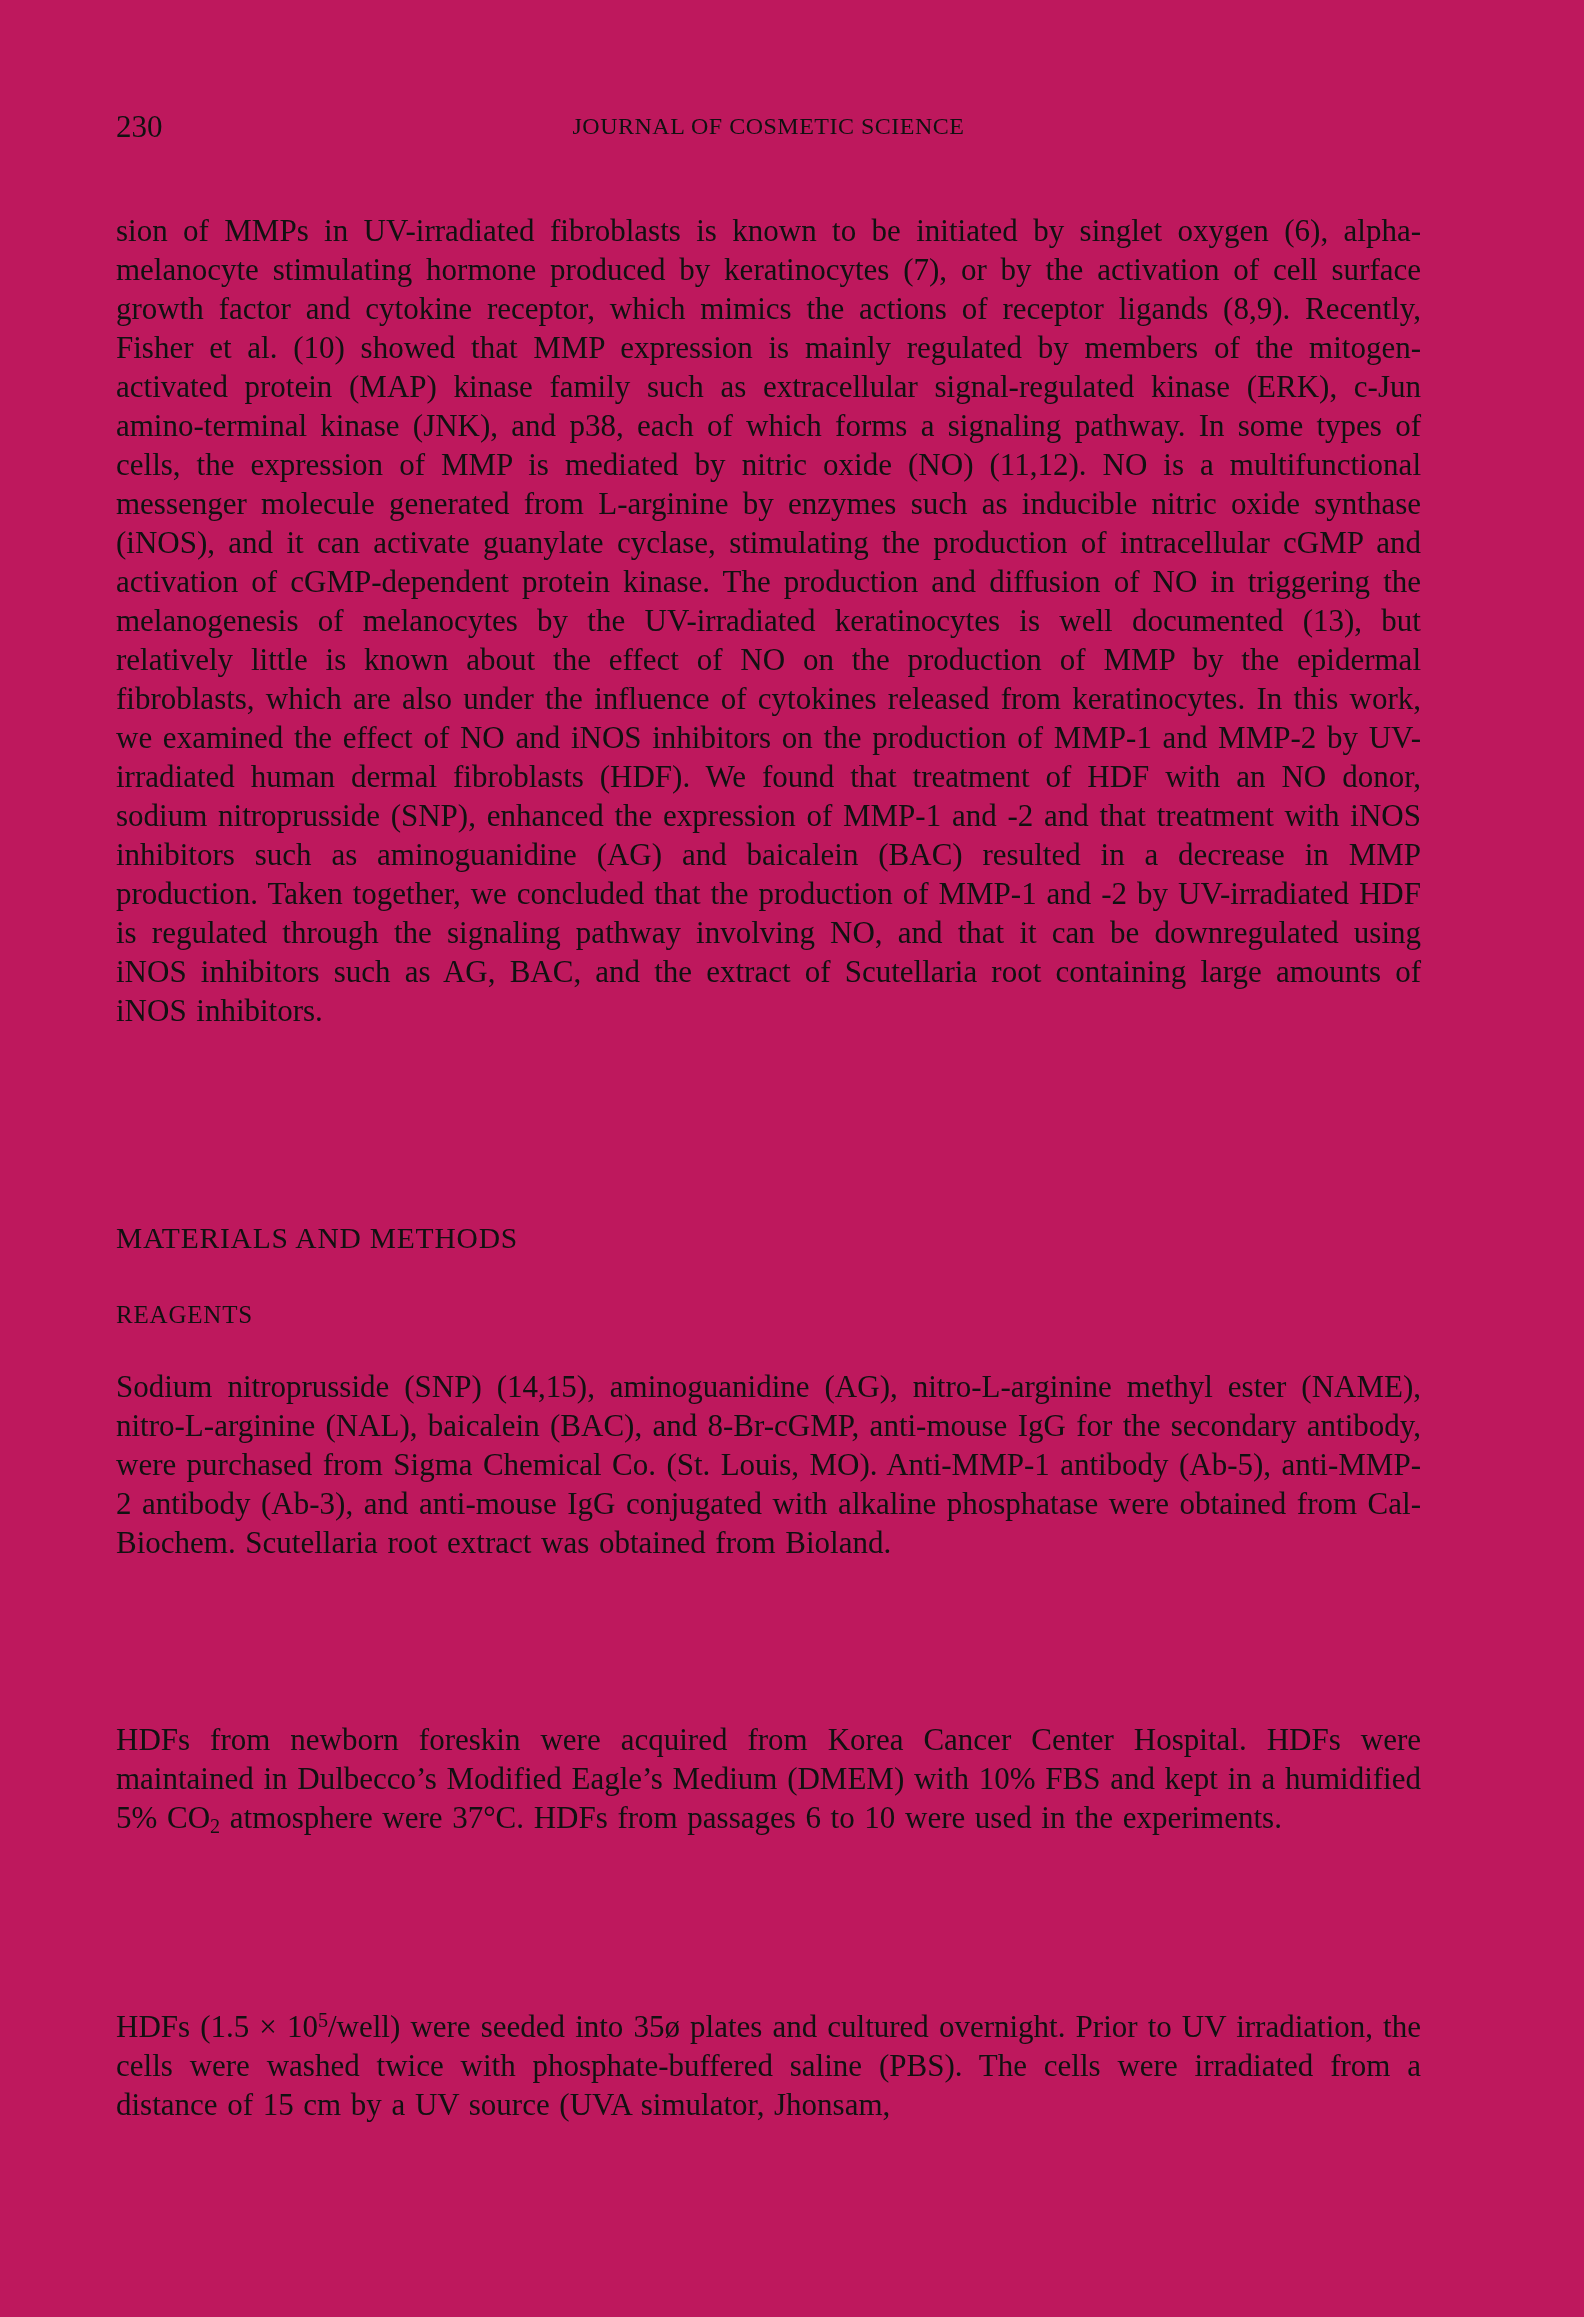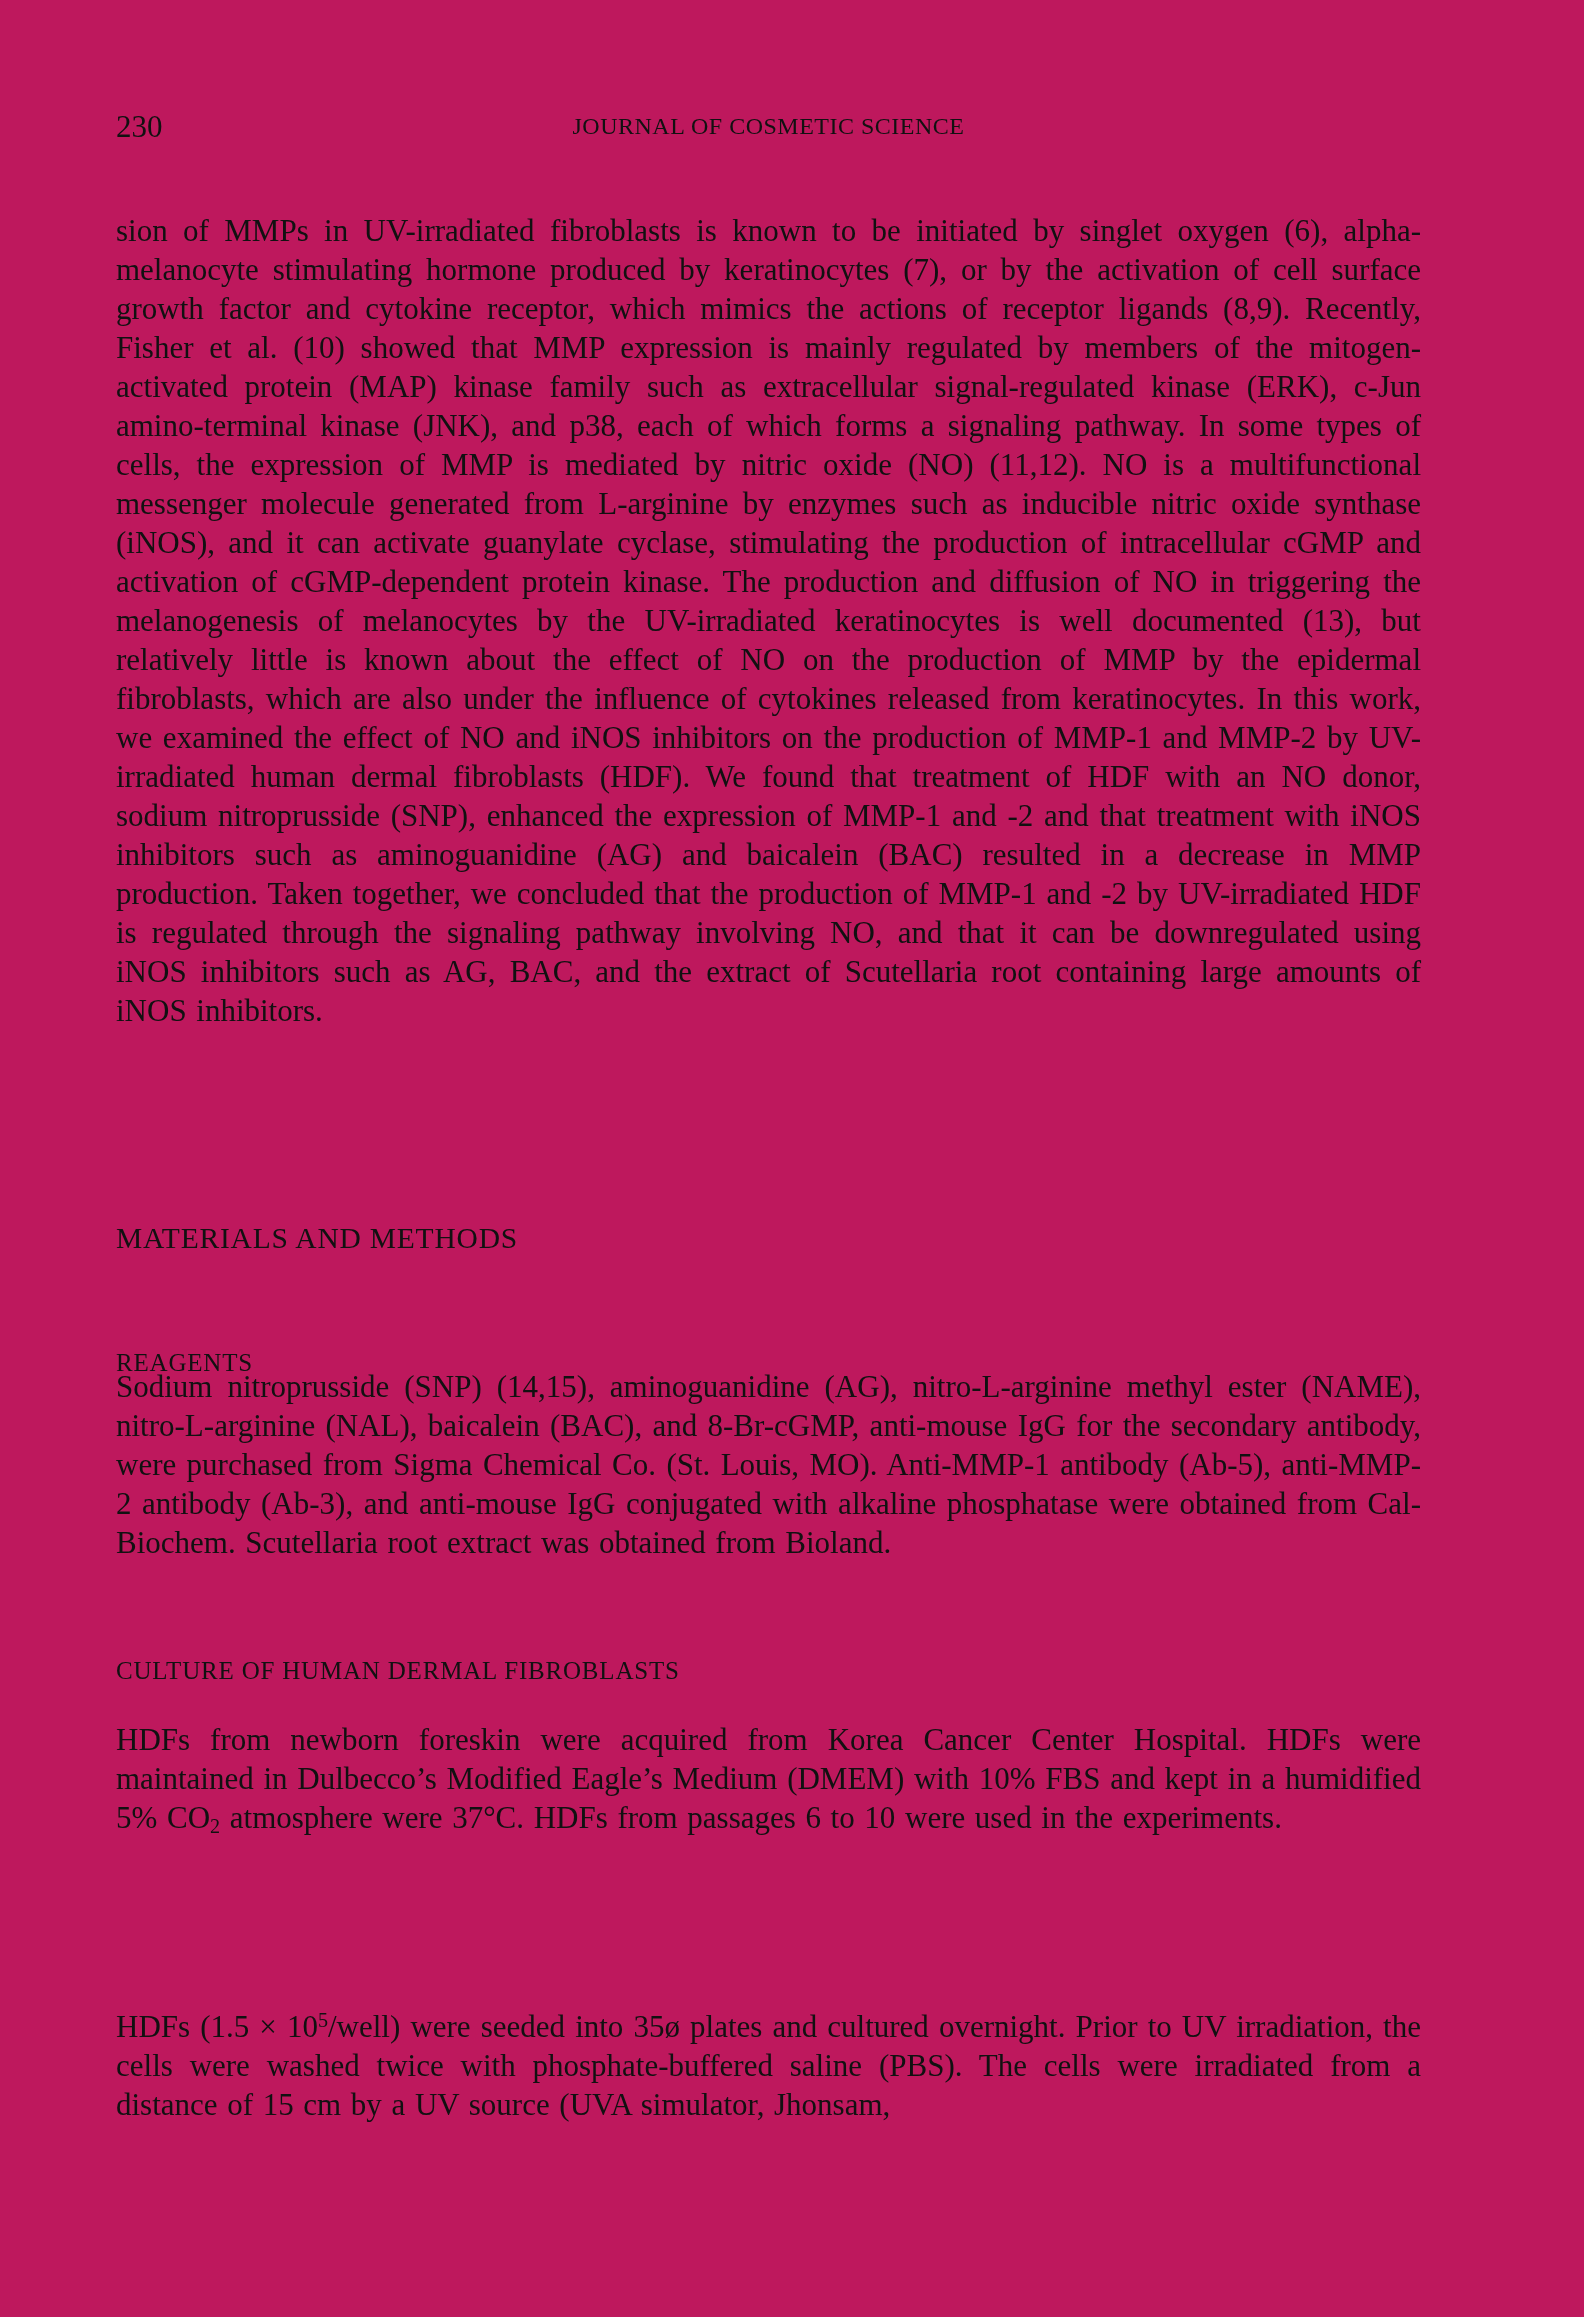--- a/index.html
+++ b/index.html
@@ -42,21 +42,21 @@
   }
   .bodytext {
     font-size: 31px;
     line-height: 39px;
     text-align: justify;
     word-spacing: 1.9px;
   }
   .intro      { top: 211px;  }
   .h-materials{ top: 1220px; font-size: 29.5px; line-height: 36px; font-weight: normal; letter-spacing: 0.8px; }
   .h-sub      { font-size: 25px; line-height: 31px; font-weight: normal; letter-spacing: 0.8px; }
-  .h-reagents { top: 1299px; margin-top: 48px; }
+  .h-reagents { top: 1299px; }
   .p-reagents { top: 1367px; }
   .h-culture  { top: 1655px; }
   .p-culture  { top: 1720px; }
   .h-uv       { top: 1942px; }
   .p-uv       { top: 2007px; }
   .it { }
   sub, sup {
     font-size: 0.65em;
     line-height: 0;
   }
@@ -74,21 +74,20 @@
   </header>
 
   <p class="block bodytext intro"><span>sion of MMPs in UV-irradiated fibroblasts is known to be initiated by singlet oxygen (6), alpha-melanocyte stimulating hormone produced by keratinocytes (7), or by the activation of cell surface growth factor and cytokine receptor, which mimics the actions of receptor ligands (8,9). Recently, Fisher </span><span class="it">et al.</span><span> (10) showed that MMP expression is mainly regulated by members of the mitogen-activated protein (MAP) kinase family such as extracellular signal-regulated kinase (ERK), c-Jun amino-terminal kinase (JNK), and p38, each of which forms a signaling pathway. In some types of cells, the expression of MMP is mediated by nitric oxide (NO) (11,12). NO is a multifunctional messenger molecule generated from L-arginine by enzymes such as inducible nitric oxide synthase (iNOS), and it can activate guanylate cyclase, stimulating the production of intracellular cGMP and activation of cGMP-dependent protein kinase. The production and diffusion of NO in triggering the melanogenesis of melanocytes by the UV-irradiated keratinocytes is well documented (13), but relatively little is known about the effect of NO on the production of MMP by the epidermal fibroblasts, which are also under the influence of cytokines released from keratinocytes. In this work, we examined the effect of NO and iNOS inhibitors on the production of MMP-1 and MMP-2 by UV-irradiated human dermal fibroblasts (HDF). We found that treatment of HDF with an NO donor, sodium nitroprusside (SNP), enhanced the expression of MMP-1 and -2 and that treatment with iNOS inhibitors such as aminoguanidine (AG) and baicalein (BAC) resulted in a decrease in MMP production. Taken together, we concluded that the production of MMP-1 and -2 by UV-irradiated HDF is regulated through the signaling pathway involving NO, and that it can be downregulated using iNOS inhibitors such as AG, BAC, and the extract of Scutellaria root containing large amounts of iNOS inhibitors.</span></p>
 
   <h2 class="block h-materials">MATERIALS AND METHODS</h2>
 
   <h3 class="block h-sub h-reagents">REAGENTS</h3>
 
   <p class="block bodytext p-reagents">Sodium nitroprusside (SNP) (14,15), aminoguanidine (AG), nitro-L-arginine methyl ester (NAME), nitro-L-arginine (NAL), baicalein (BAC), and 8-Br-cGMP, anti-mouse IgG for the secondary antibody, were purchased from Sigma Chemical Co. (St. Louis, MO). Anti-MMP-1 antibody (Ab-5), anti-MMP-2 antibody (Ab-3), and anti-mouse IgG conjugated with alkaline phosphatase were obtained from Cal-Biochem. Scutellaria root extract was obtained from Bioland.</p>
 
-  <h3 class="block h-sub h-culture">CULTURE OF HUMAN DERMAL FIBROBLASTS</h3>
 
   <p class="block bodytext p-culture"><span>HDFs from newborn foreskin were acquired from Korea Cancer Center Hospital. HDFs were maintained in Dulbecco’s Modified Eagle’s Medium (DMEM) with 10% FBS and kept in a humidified 5% CO</span><sub>2</sub><span> atmosphere were 37°C. HDFs from passages 6 to 10 were used in the experiments.</span></p>
 
 
   <p class="block bodytext p-uv"><span>HDFs (1.5 × 10</span><sup>5</sup><span>/well) were seeded into 35ø plates and cultured overnight. Prior to UV irradiation, the cells were washed twice with phosphate-buffered saline (PBS). The cells were irradiated from a distance of 15 cm by a UV source (UVA simulator, Jhonsam,</span></p>
 
 </div>
 
 
 </body></html>

